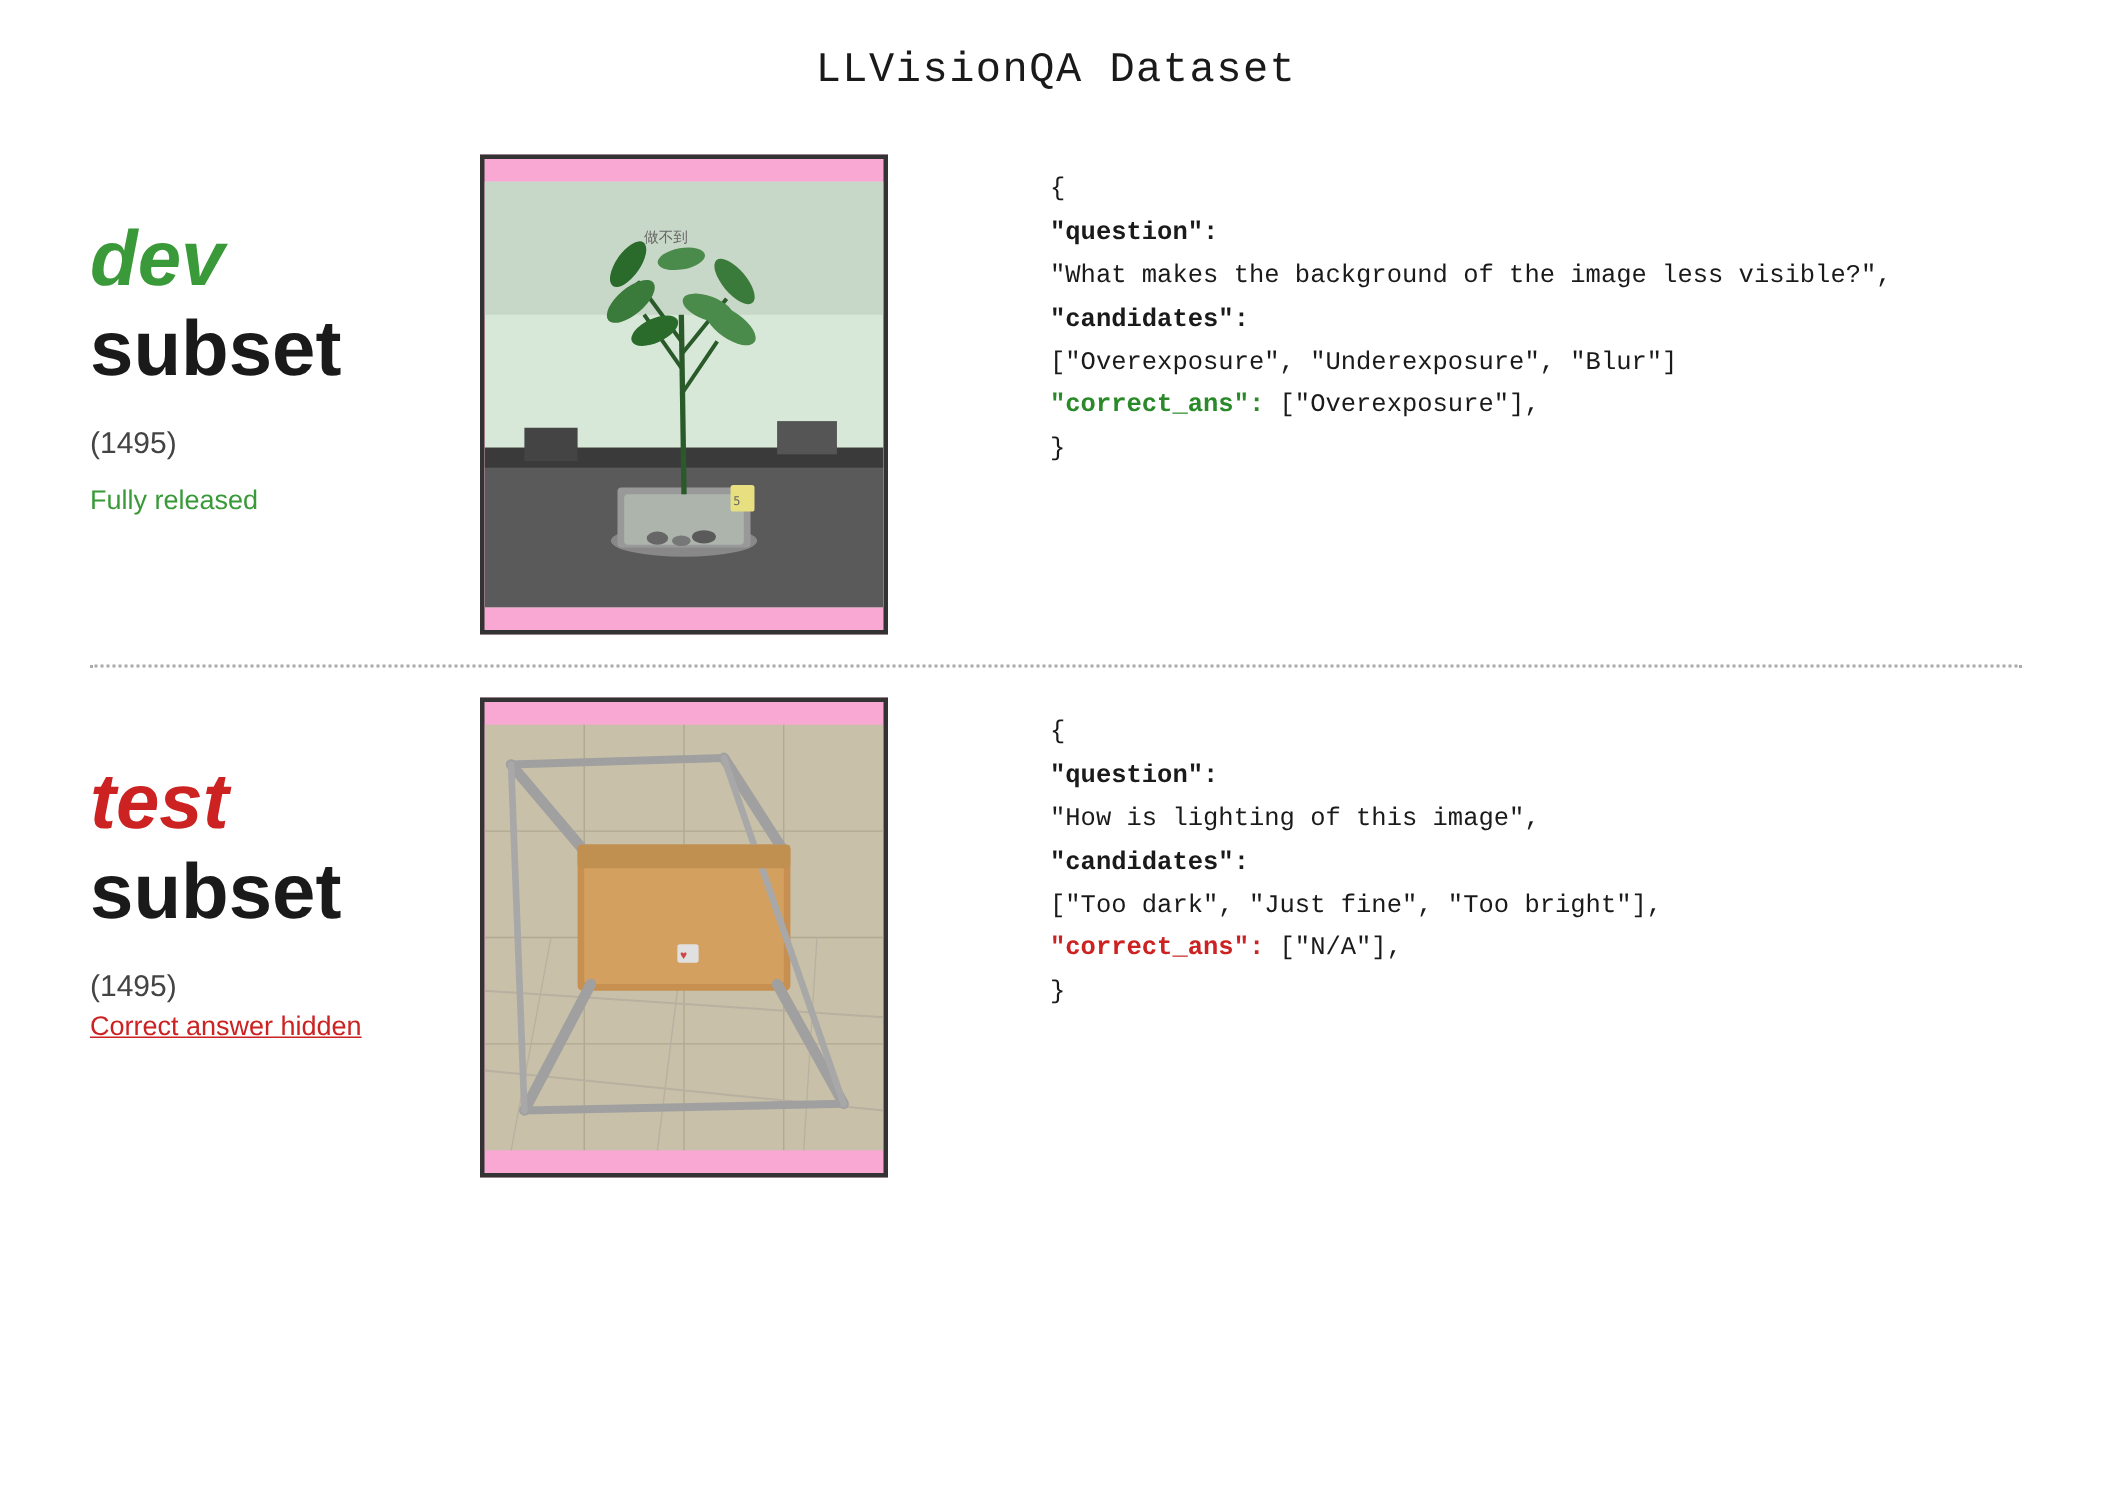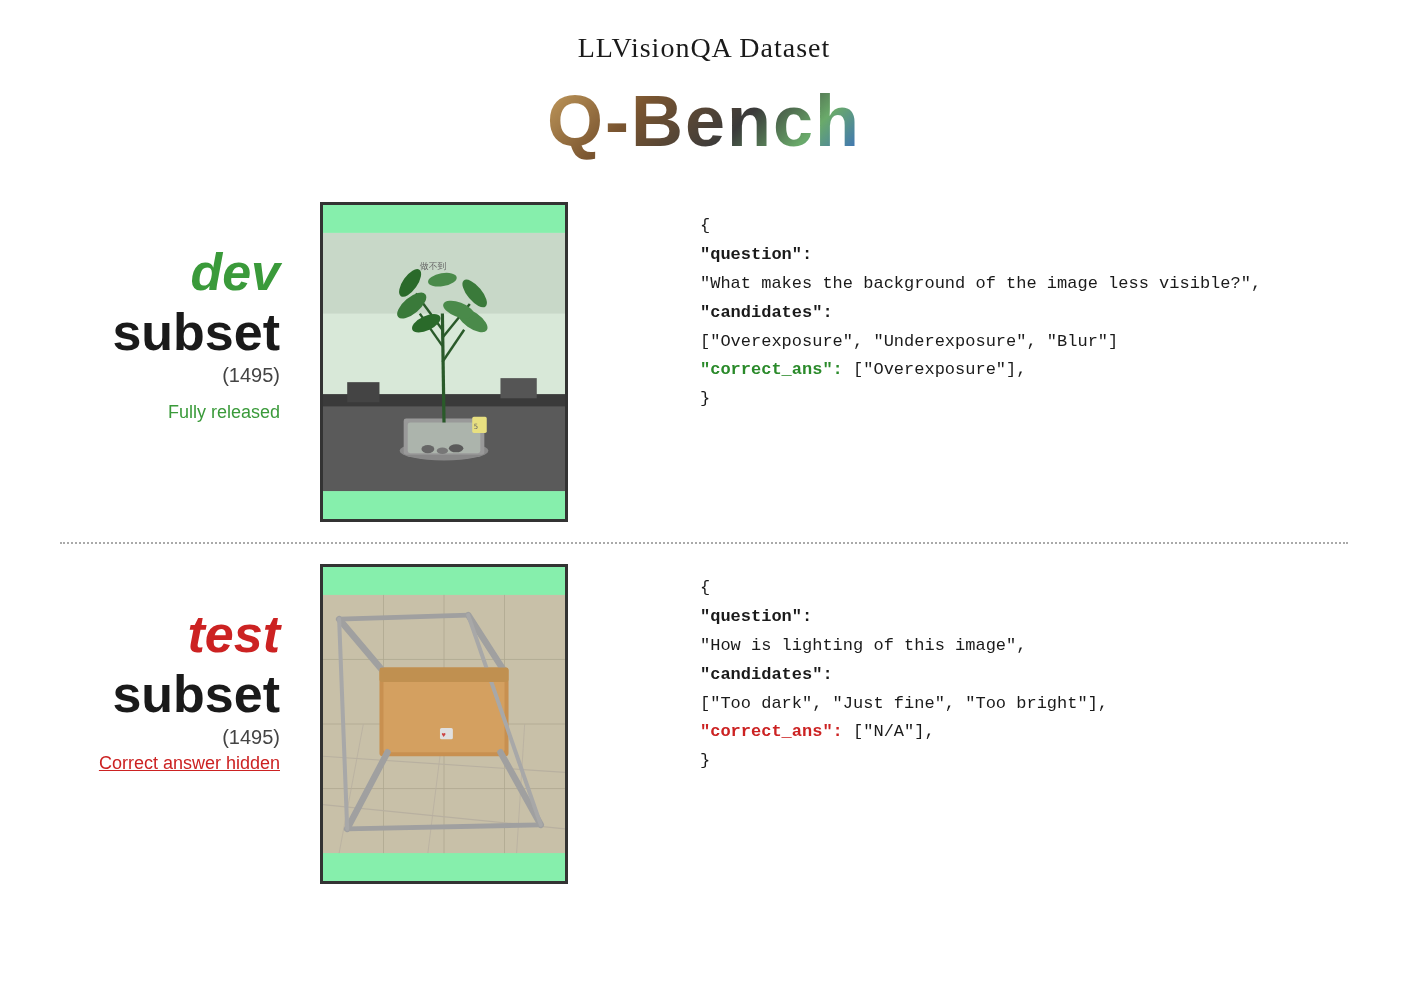--- a/index.html
+++ b/index.html
@@ -13,25 +13,25 @@
       align-items: center;
     }
 
     
     .header {
       text-align: center;
       margin-top: 32px;
       margin-bottom: 20px;
     }
     .header-subtitle {
-      font-family: Liberation Serif, serif;
+      font-family: Liberation Mono, monospace;
       font-size: 28px;
       color: #1a1a1a;
       letter-spacing: 1px;
-      margin-bottom: 16px;
+      margin-bottom: 0;
     }
     .header-title {
       font-size: 72px;
       font-weight: 900;
       font-family: Arial Black, Arial, sans-serif;
       color: #1a1a1a;
       background: linear-gradient(135deg, #c8a060 0%, #7a5530 30%, #3a3a3a 60%, #6aaa6a 80%, #3366cc 100%);
       -webkit-background-clip: text;
       -webkit-text-fill-color: transparent;
       background-clip: text;
@@ -58,21 +58,21 @@
       border: none;
       border-top: 2px dotted #aaa;
       margin: 0 60px;
       width: calc(100% - 120px);
     }
 
     
     .section-label {
       width: 220px;
       min-width: 220px;
-      text-align: right;
+      text-align: left;
       padding-top: 40px;
     }
 
     .section-label .subset-title {
       font-size: 52px;
       font-family: Arial Black, Arial, sans-serif;
       font-weight: 900;
     }
     .section-label .subset-title .keyword {
       font-style: italic;
@@ -83,21 +83,21 @@
     .section-label .subset-title .keyword-test {
       color: #cc2222;
     }
     .section-label .subset-title .rest {
       color: #1a1a1a;
     }
     .section-label .count {
       font-family: Arial, Helvetica, sans-serif;
       font-size: 20px;
       color: #444;
-      margin-top: 2px;
+      margin-top: 22px;
     }
     .section-label .status-dev {
       font-family: Arial, Helvetica, sans-serif;
       font-size: 18px;
       color: #3a9a3a;
       margin-top: 15px;
     }
     .section-label .status-test {
       font-family: Arial, Helvetica, sans-serif;
       font-size: 18px;
@@ -131,40 +131,39 @@
       color: #2a8a2a;
       font-weight: bold;
     }
     .correct-ans-red {
       color: #cc2222;
       font-weight: bold;
     }
 
     
     .img-frame {
-      width: 248px;
+      width: 272px;
       height: 320px;
       border: 3px solid #333;
       overflow: hidden;
       position: relative;
-      background: #86efac;
+      background: #f9a8d4;
     }
 
     
     .scene-svg {
       width: 100%;
       height: 100%;
     }
   </style>
 </head>
 <body>
 
 <div class="header">
   <div class="header-subtitle">LLVisionQA Dataset</div>
-  <div class="header-title">Q-Bench</div>
 </div>
 
 <div class="main-content">
 
   <div class="section-row">
 
     <div class="section-label">
       <div class="subset-title">
         <span class="keyword keyword-dev">dev</span><span class="rest"> subset</span>
       </div>

